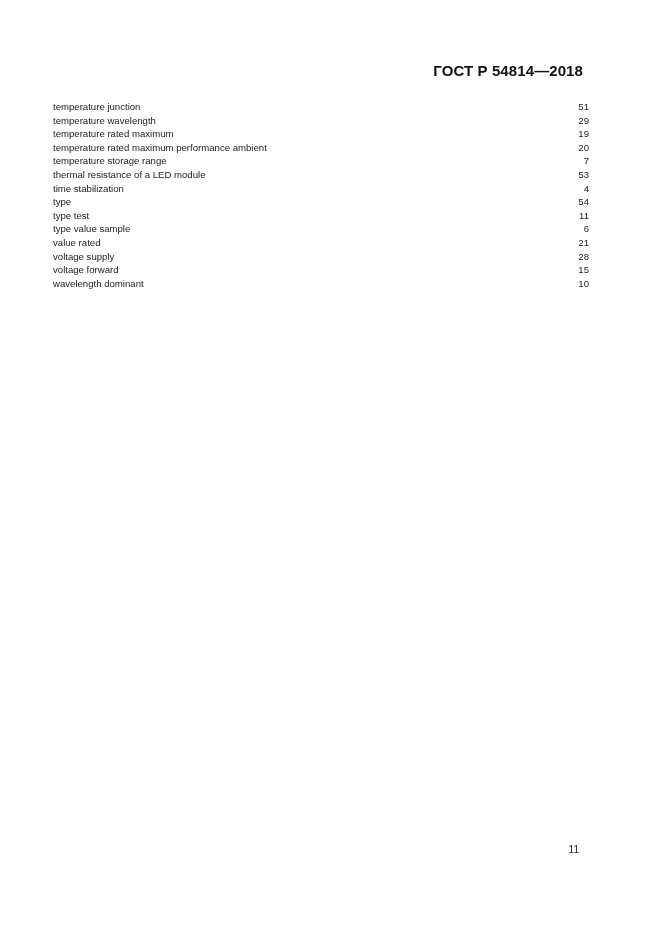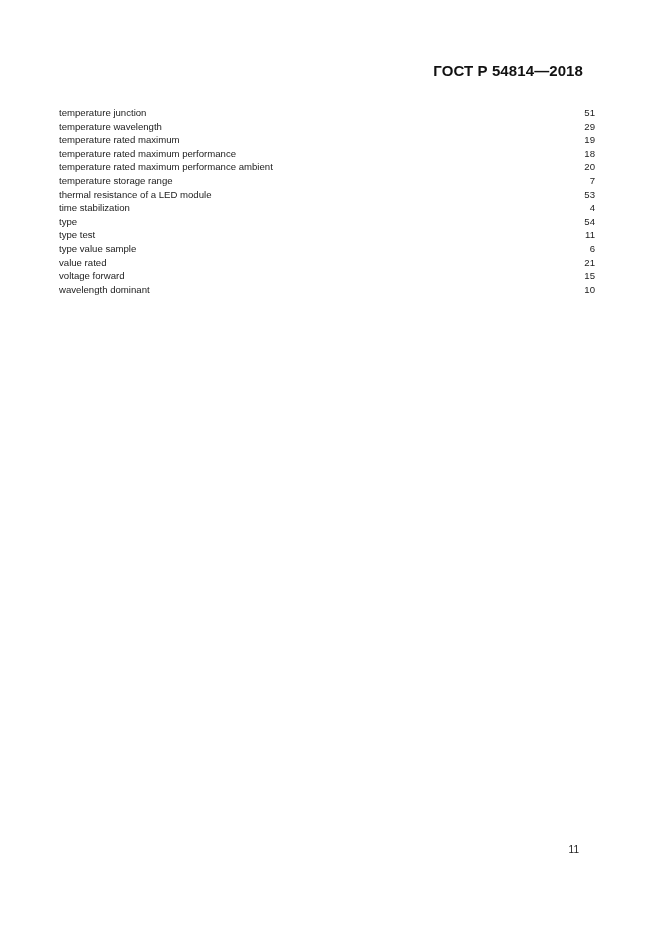--- a/index.html
+++ b/index.html
@@ -22,21 +22,21 @@
       font-size: 15px;
       font-weight: bold;
       color: #111;
       letter-spacing: 0.1px;
     }
     .index-list {
       position: absolute;
       top: 94px;
       left: 47px;
       width: 536px;
-      margin: 12px;
+      margin: 6px;
       padding: 0;
       list-style: none;
     }
     .index-row {
       display: flex;
       justify-content: space-between;
       align-items: baseline;
       height: 13.6px;
       font-size: 9.6px;
       line-height: 13.6px;
@@ -64,24 +64,20 @@
     </li>
   <li class="index-row">
       <span class="index-term">temperature wavelength</span>
       <span class="index-page">29</span>
     </li>
   <li class="index-row">
       <span class="index-term">temperature rated maximum</span>
       <span class="index-page">19</span>
     </li>
   <li class="index-row">
-      <span class="index-term">temperature rated maximum performance</span>
-      <span class="index-page">18</span>
-    </li>
-  <li class="index-row">
       <span class="index-term">temperature rated maximum performance ambient</span>
       <span class="index-page">20</span>
     </li>
   <li class="index-row">
       <span class="index-term">temperature storage range</span>
       <span class="index-page">7</span>
     </li>
   <li class="index-row">
       <span class="index-term">thermal resistance of a LED module</span>
       <span class="index-page">53</span>
@@ -100,20 +96,24 @@
     </li>
   <li class="index-row">
       <span class="index-term">type value sample</span>
       <span class="index-page">6</span>
     </li>
   <li class="index-row">
       <span class="index-term">value rated</span>
       <span class="index-page">21</span>
     </li>
   <li class="index-row">
+      <span class="index-term">voltage supply</span>
+      <span class="index-page">28</span>
+    </li>
+  <li class="index-row">
       <span class="index-term">voltage forward</span>
       <span class="index-page">15</span>
     </li>
   <li class="index-row">
       <span class="index-term">wavelength dominant</span>
       <span class="index-page">10</span>
     </li>
 </ul>
 
 <div class="page-number">11</div>

